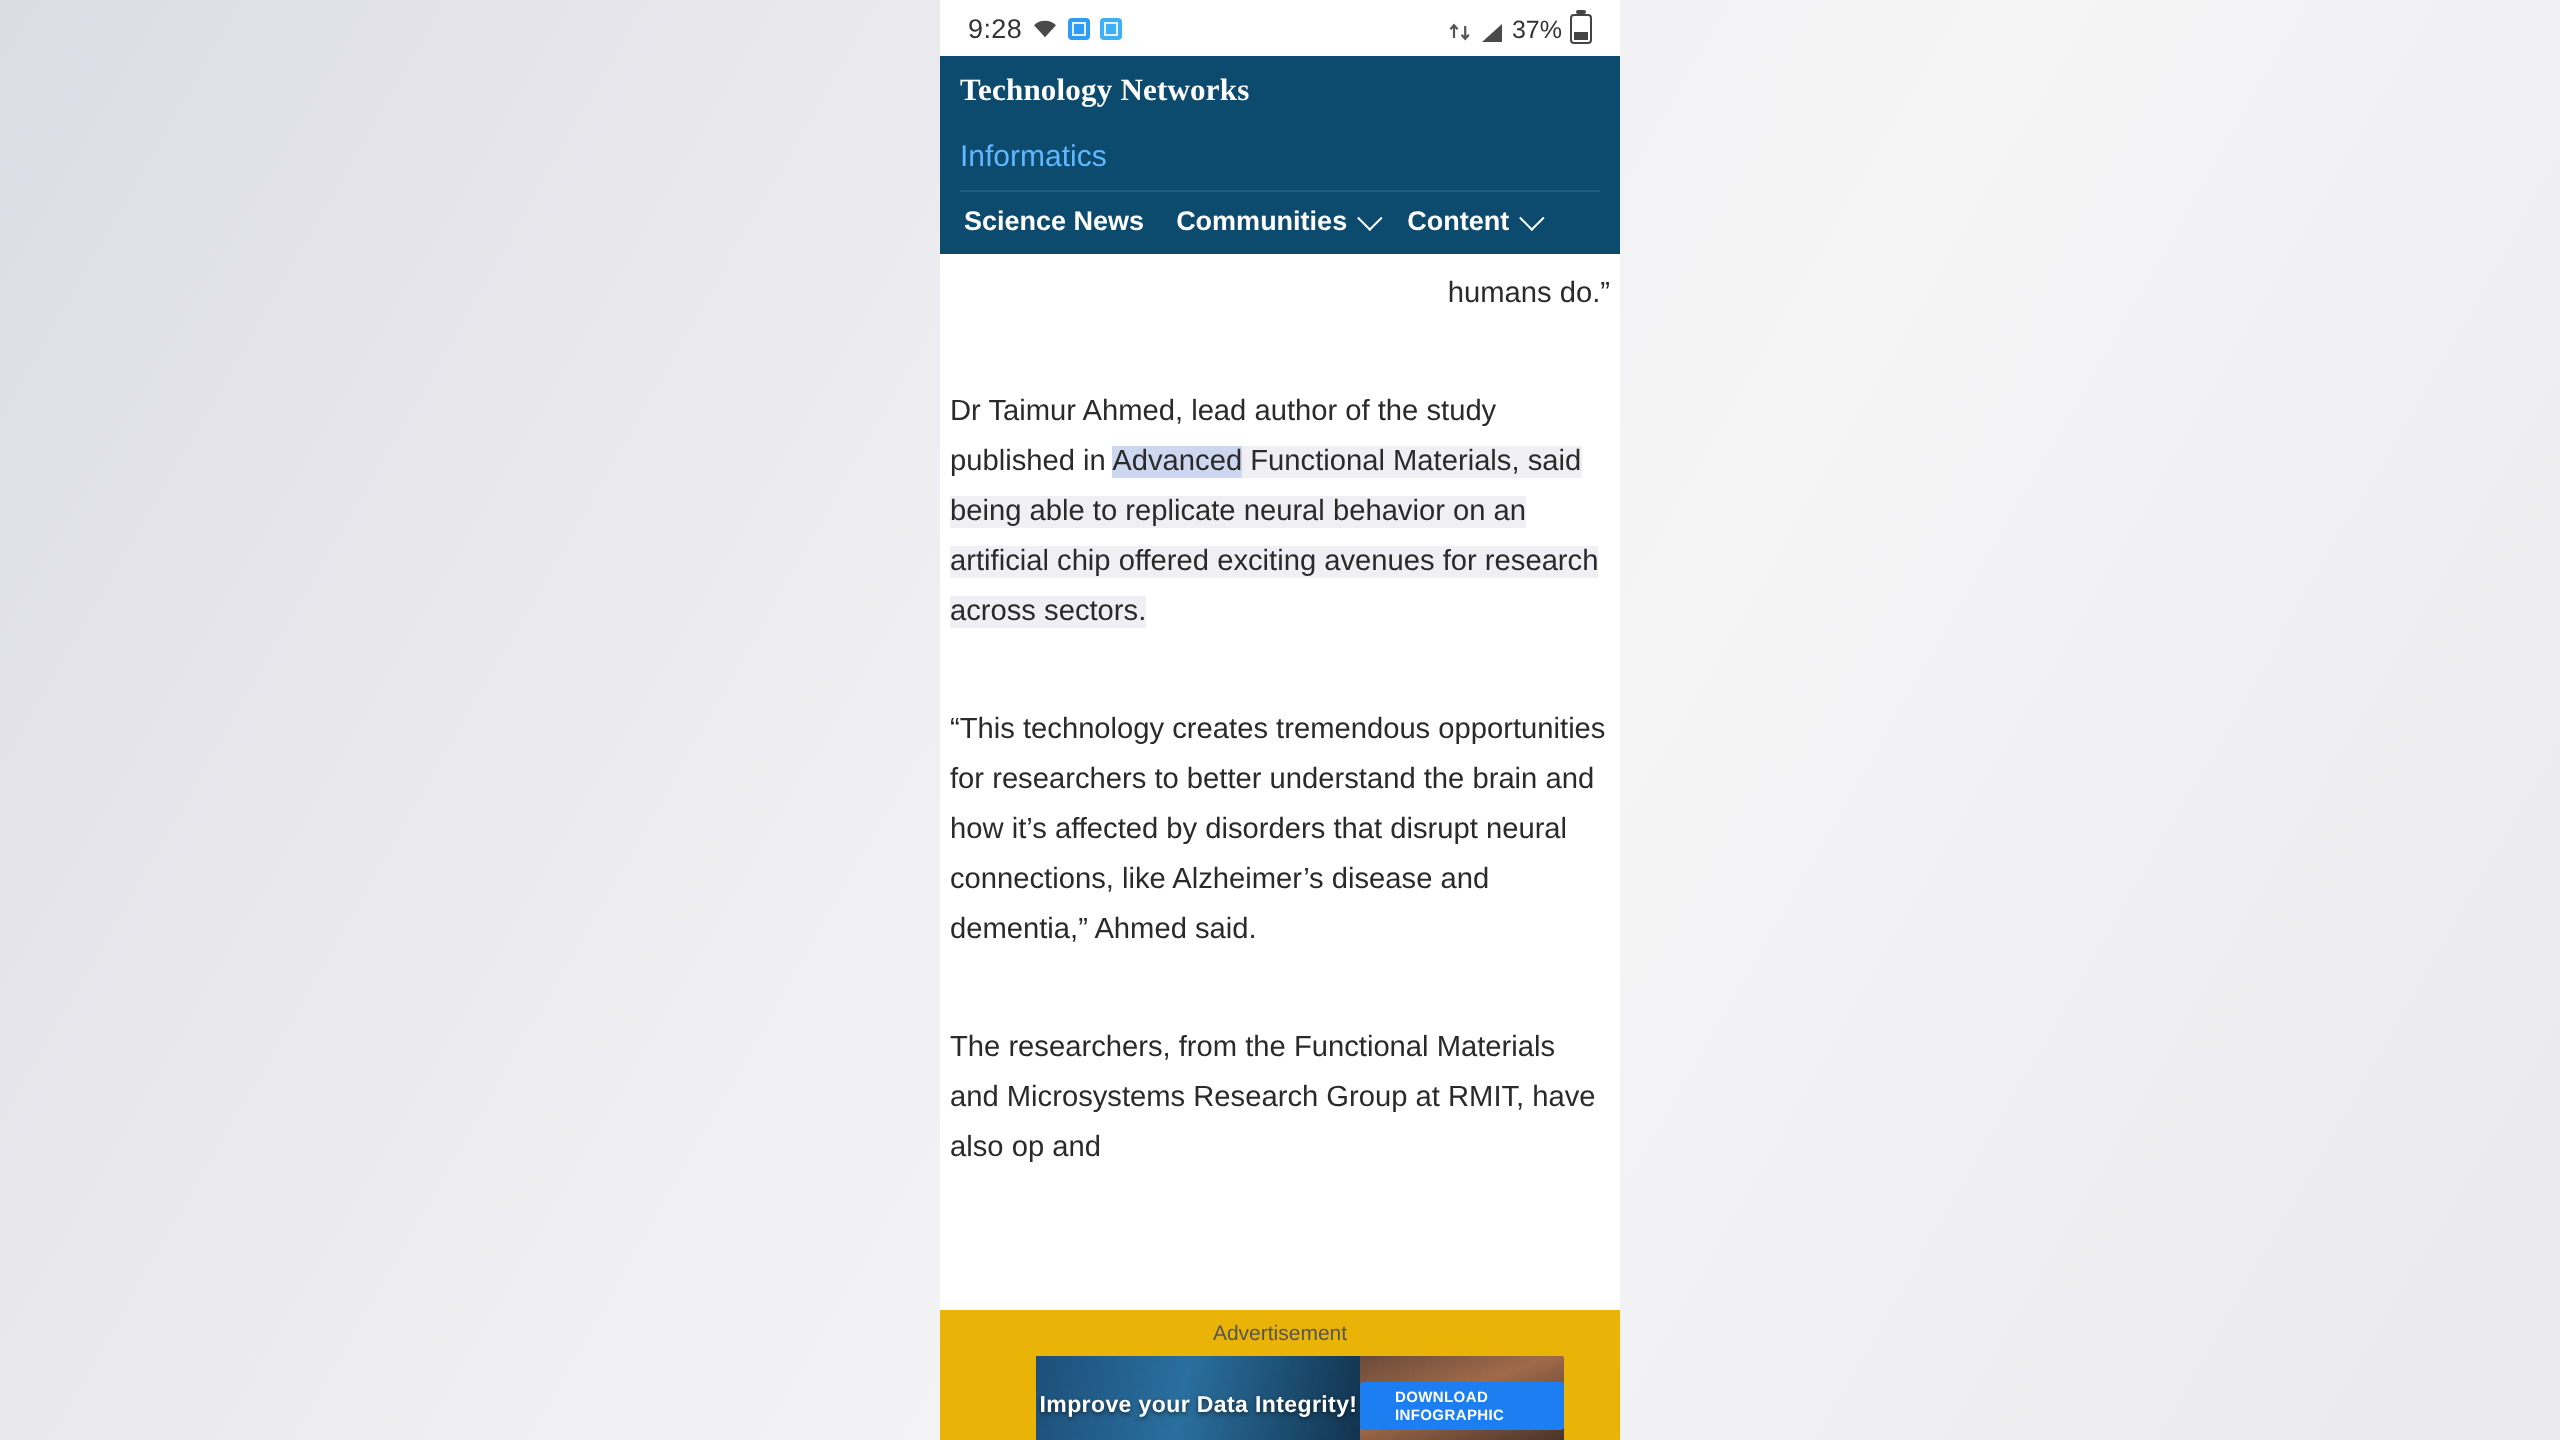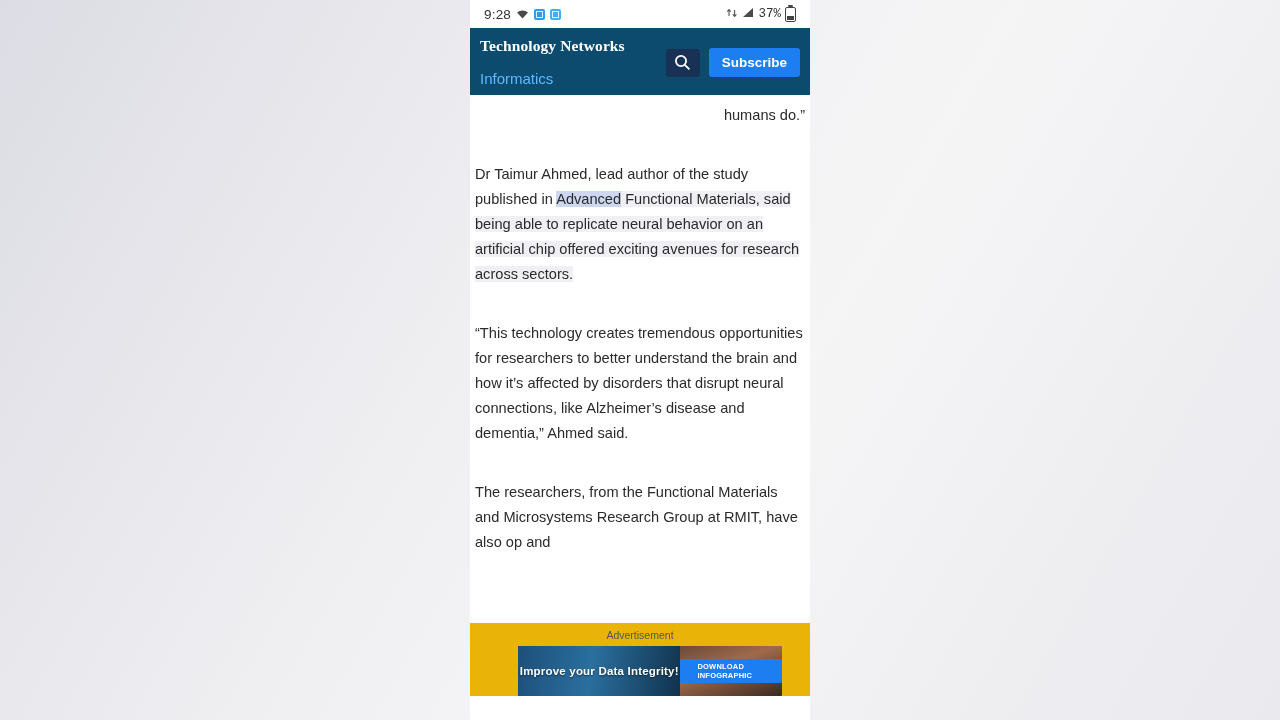--- a/index.html
+++ b/index.html
@@ -32,21 +32,21 @@
     background: #ffffff;
     display: flex;
     align-items: center;
     justify-content: space-between;
     padding: 0 14px;
     box-sizing: border-box;
     color: #3c3c3c;
     font-size: 13px;
   }
   .sb-left { display: flex; align-items: center; gap: 5px; }
-  .sb-right { display: flex; align-items: flex-start; gap: 4px; font-family: Liberation Mono, monospace; }
+  .sb-right { display: flex; align-items: flex-end; gap: 4px; }
   .clock { font-size: 13.5px; color: #333; letter-spacing: .2px; }
   .ic { display: inline-block; }
   .wifi-glyph { font-size: 12px; color: #444; }
   .chip {
     width: 11px; height: 11px; border-radius: 2px;
     background: #2f9cf4; display: inline-block;
     position: relative;
   }
   .chip.alt { background: #3fb0f7; }
   .chip::after {
@@ -191,30 +191,32 @@
         <span class="batt"></span>
       </div>
     </div>
 
     <div class="site-header">
       <div class="hdr-row">
         <div class="brand">
           <div class="b1">Technology Networks</div>
           <div class="b2">Informatics</div>
         </div>
-        <div class="hdr-actions">
-          <div class="search-btn">
-            <span>
-              <svg width="17" height="17" viewBox="0 0 17 17">
-                <circle cx="7" cy="7" r="5.1" stroke="#ffffff" stroke-width="1.8" fill="none"></circle>
-                <line x1="10.8" y1="10.8" x2="15.4" y2="15.4" stroke="#ffffff" stroke-width="1.8"></line>
-              </svg>
-            </span>
-          </div>
-          <button class="subscribe-btn">Subscribe</button>
+      </div>
+      <div class="navbar">
+        <div class="navitem">
+          <span>Science News</span>
+        </div>
+        <div class="navitem">
+          <span>Communities</span>
+          <span class="caret"></span>
+        </div>
+        <div class="navitem">
+          <span>Content</span>
+          <span class="caret"></span>
         </div>
       </div>
     </div>
 
     <div class="article">
 
       <p>
         <span>humans do.”</span>
       </p>
 

